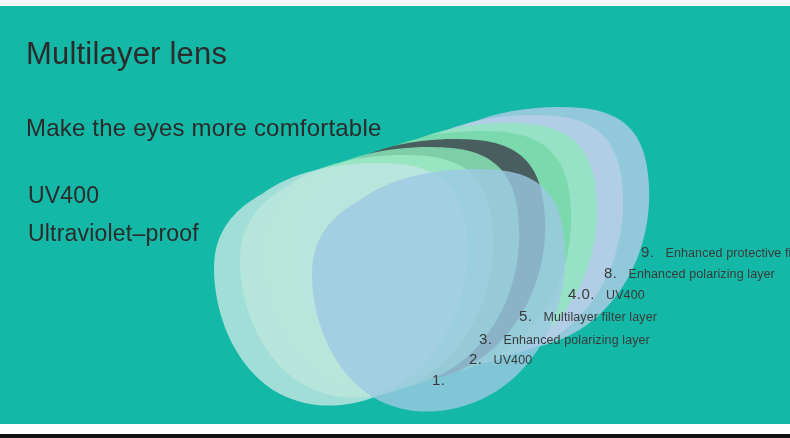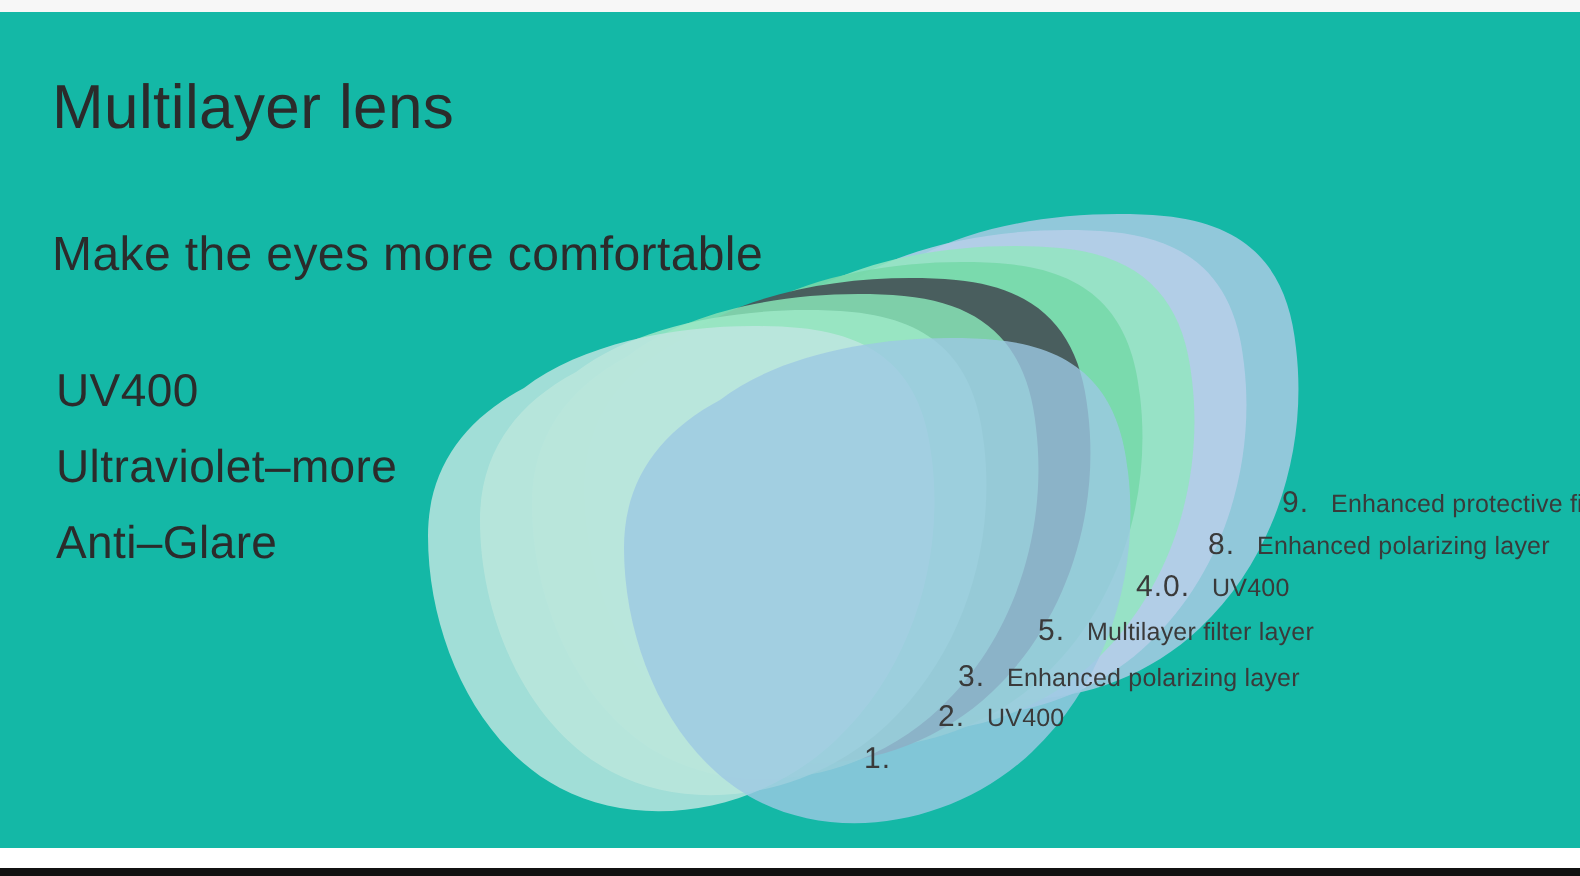--- a/index.html
+++ b/index.html
@@ -129,22 +129,21 @@
 <div id="poster">
 
   <div class="top-sheen"></div>
 
   <div class="title">Multilayer lens</div>
 
   <div class="subtitle">Make the eyes more comfortable</div>
 
   <div class="features">
     <div class="feature-line">UV400</div>
-    <div class="feature-line">Ultraviolet–more</div>
-    <div class="feature-line">Anti–Glare</div>
+    <div class="feature-line">Ultraviolet–proof</div>
   </div>
 
   <div class="lens-stack">
     <svg width="790" height="438" viewBox="0 0 790 438" xmlns="http://www.w3.org/2000/svg">
       <defs>
 
         <path id="lensShape" d="M 58 36
                  C 92 10, 150 2, 196 6
                  C 238 10, 258 32, 262 72
                  C 268 122, 252 176, 214 212

